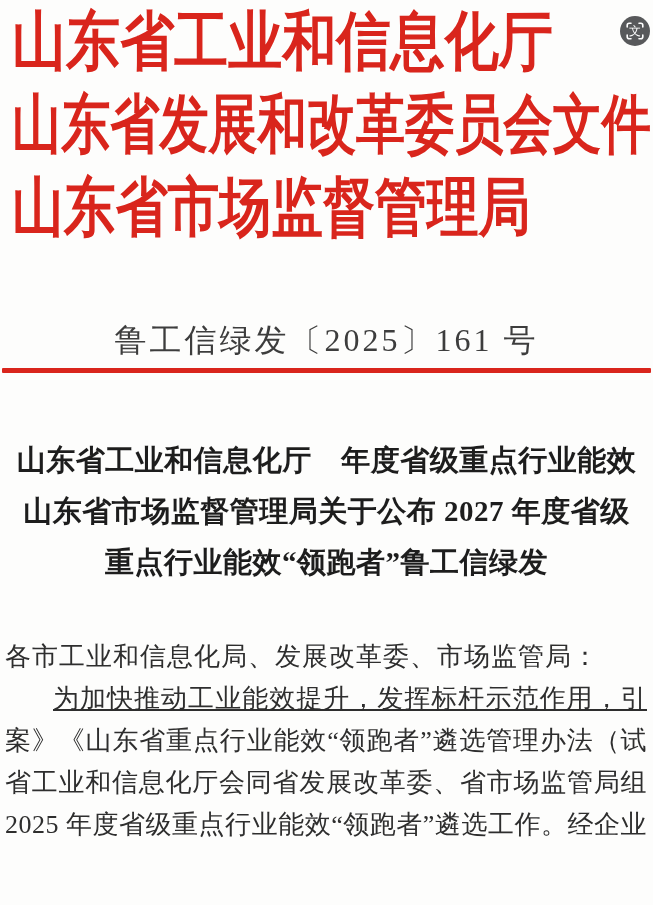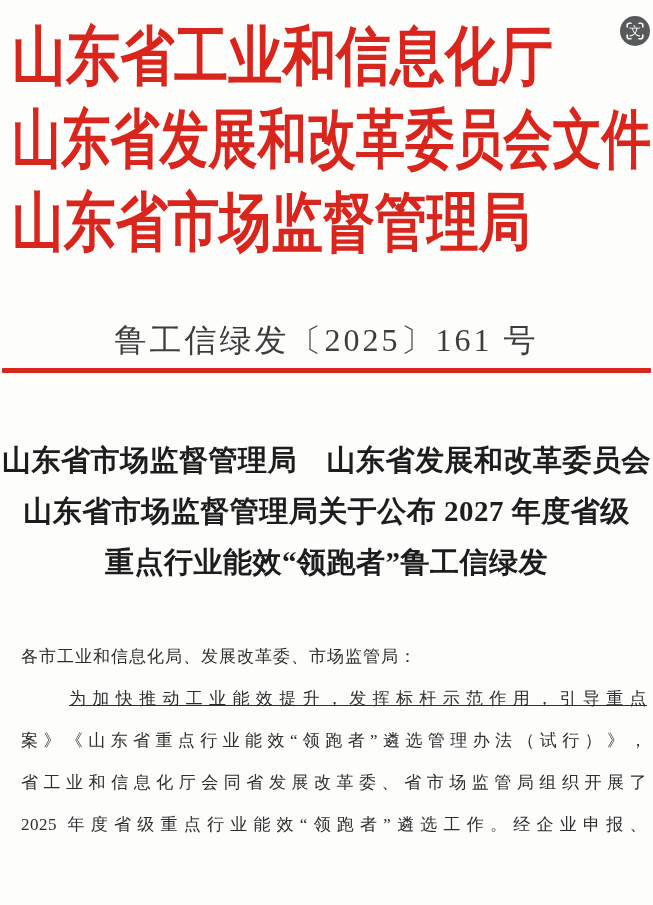--- a/index.html
+++ b/index.html
@@ -17,23 +17,22 @@
   
   .red-header {
     position: absolute;
     top: 10px;
     left: 12px;
     right: 0;
   }
   .red-line {
     height: 83px;
     display: flex;
-    align-items: flex-end;
+    align-items: flex-start;
     white-space: nowrap;
-    font-family: Liberation Mono, monospace;
   }
   .red-line > span {
     display: inline-block;
     font-size: 64px;
     font-weight: 700;
     color: #d9251c;
     letter-spacing: 0;
     transform-origin: left center;
     line-height: 1;
   }
@@ -83,23 +82,22 @@
     letter-spacing: 0.5px;
   }
 
   
   .doc-body {
     position: absolute;
     top: 636px;
     left: 5px;
     right: 6px;
     color: #2e2e2e;
-    font-size: 17px;
+    font-size: 26px;
     line-height: 42px;
-    margin-left: 16px;
   }
   .salutation {
     text-align: left;
     white-space: nowrap;
     letter-spacing: 1px;
   }
   .para-line {
     text-align: justify;
     text-align-last: justify;
     text-justify: inter-character;
@@ -138,21 +136,21 @@
     <div class="red-line hl-2">
       <span>山东省市场监督管理局</span>
     </div>
   </div>
 
   <div class="doc-number">鲁工信绿发〔2025〕161 号</div>
 
   <div class="red-divider"></div>
 
   <div class="doc-title">
-    <div class="title-line">山东省市场监督管理局　山东省发展和改革委员会</div>
+    <div class="title-line">山东省工业和信息化厅　年度省级重点行业能效</div>
     <div class="title-line">山东省市场监督管理局关于公布 2027 年度省级</div>
     <div class="title-line">重点行业能效“领跑者”鲁工信绿发</div>
   </div>
 
   <div class="doc-body">
     <div class="salutation">各市工业和信息化局、发展改革委、市场监管局：</div>
     <div class="para-line indent">为加快推动工业能效提升，发挥标杆示范作用，引导重点</div>
     <div class="para-line">案》《山东省重点行业能效“领跑者”遴选管理办法（试行）》，</div>
     <div class="para-line">省工业和信息化厅会同省发展改革委、省市场监管局组织开展了</div>
     <div class="para-line">2025 年度省级重点行业能效“领跑者”遴选工作。经企业申报、</div>

